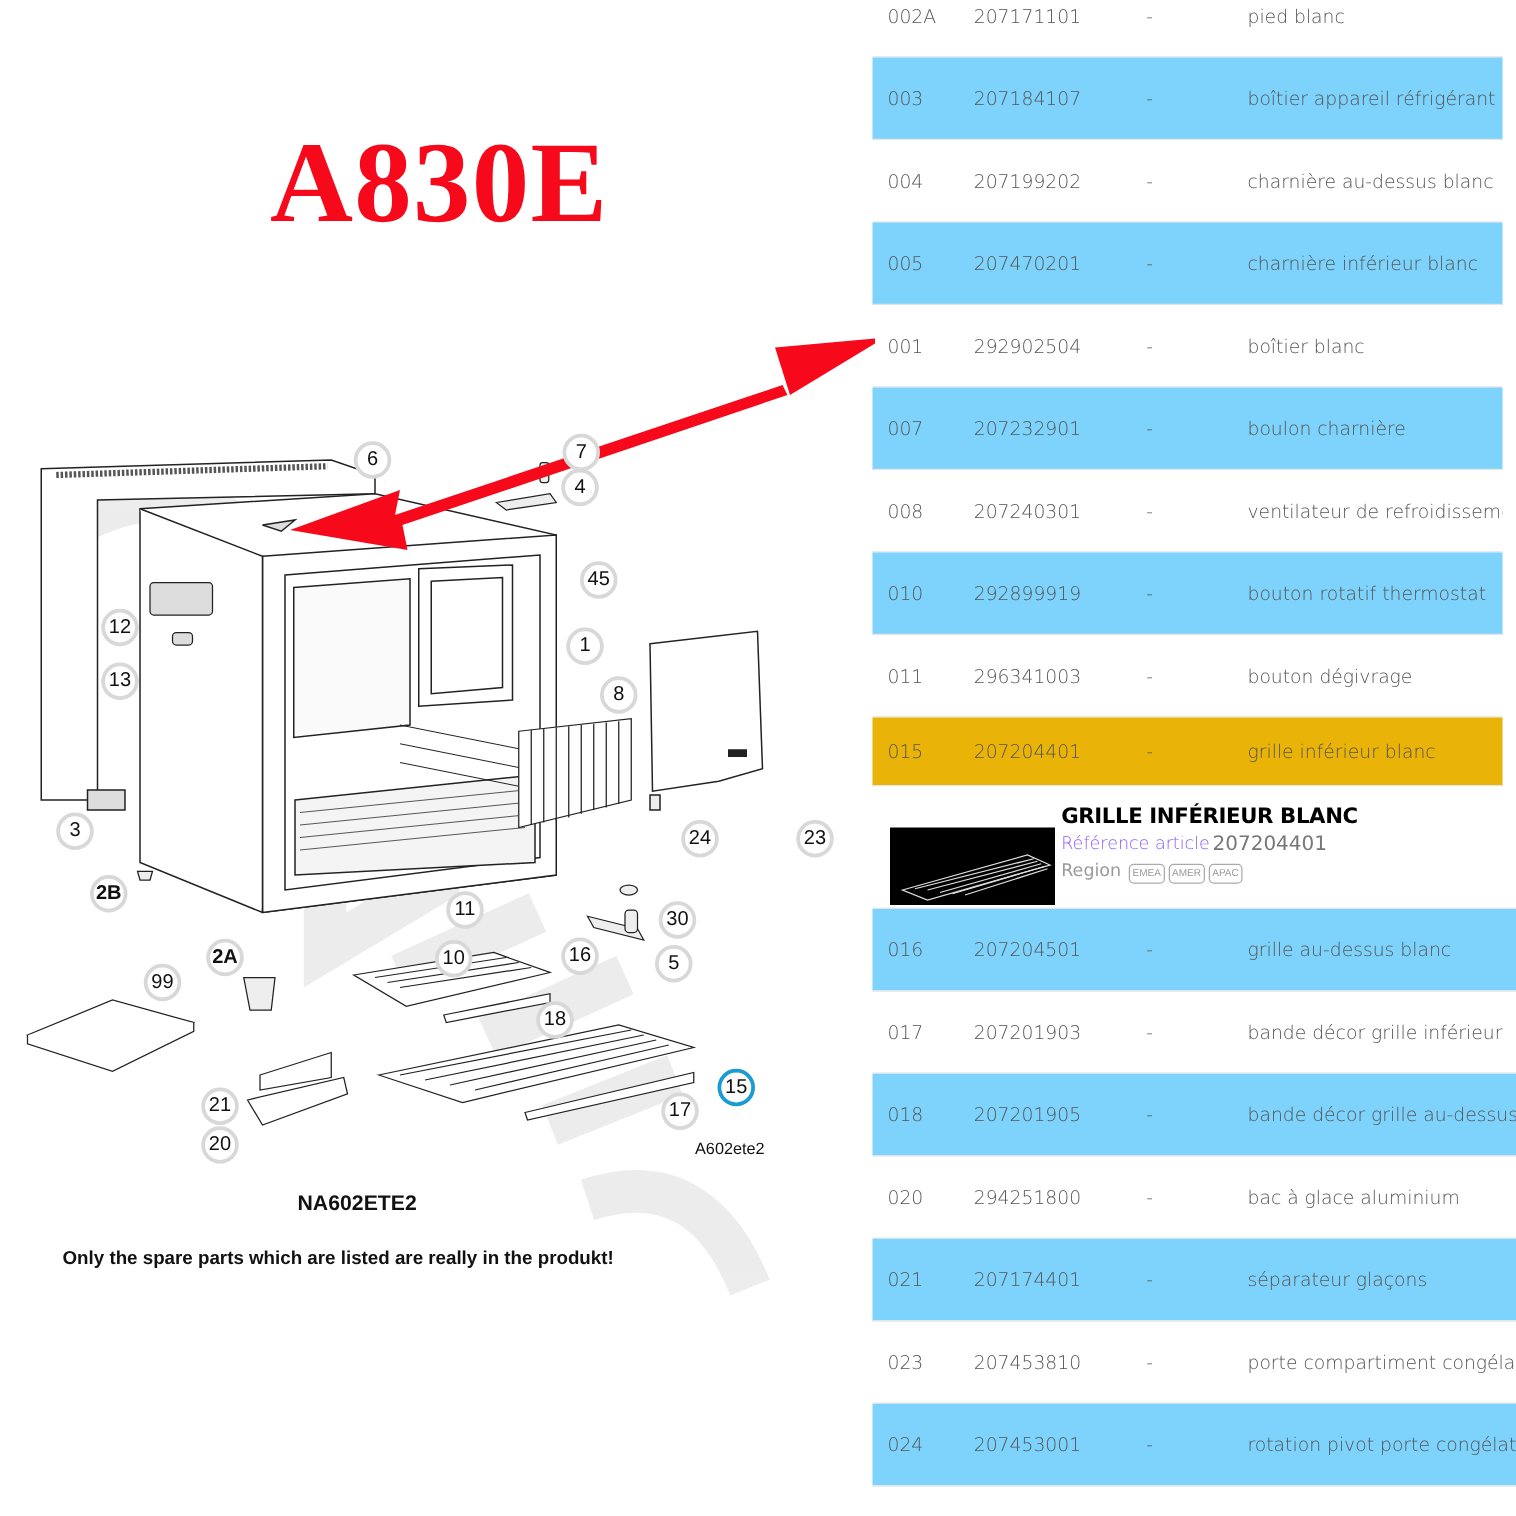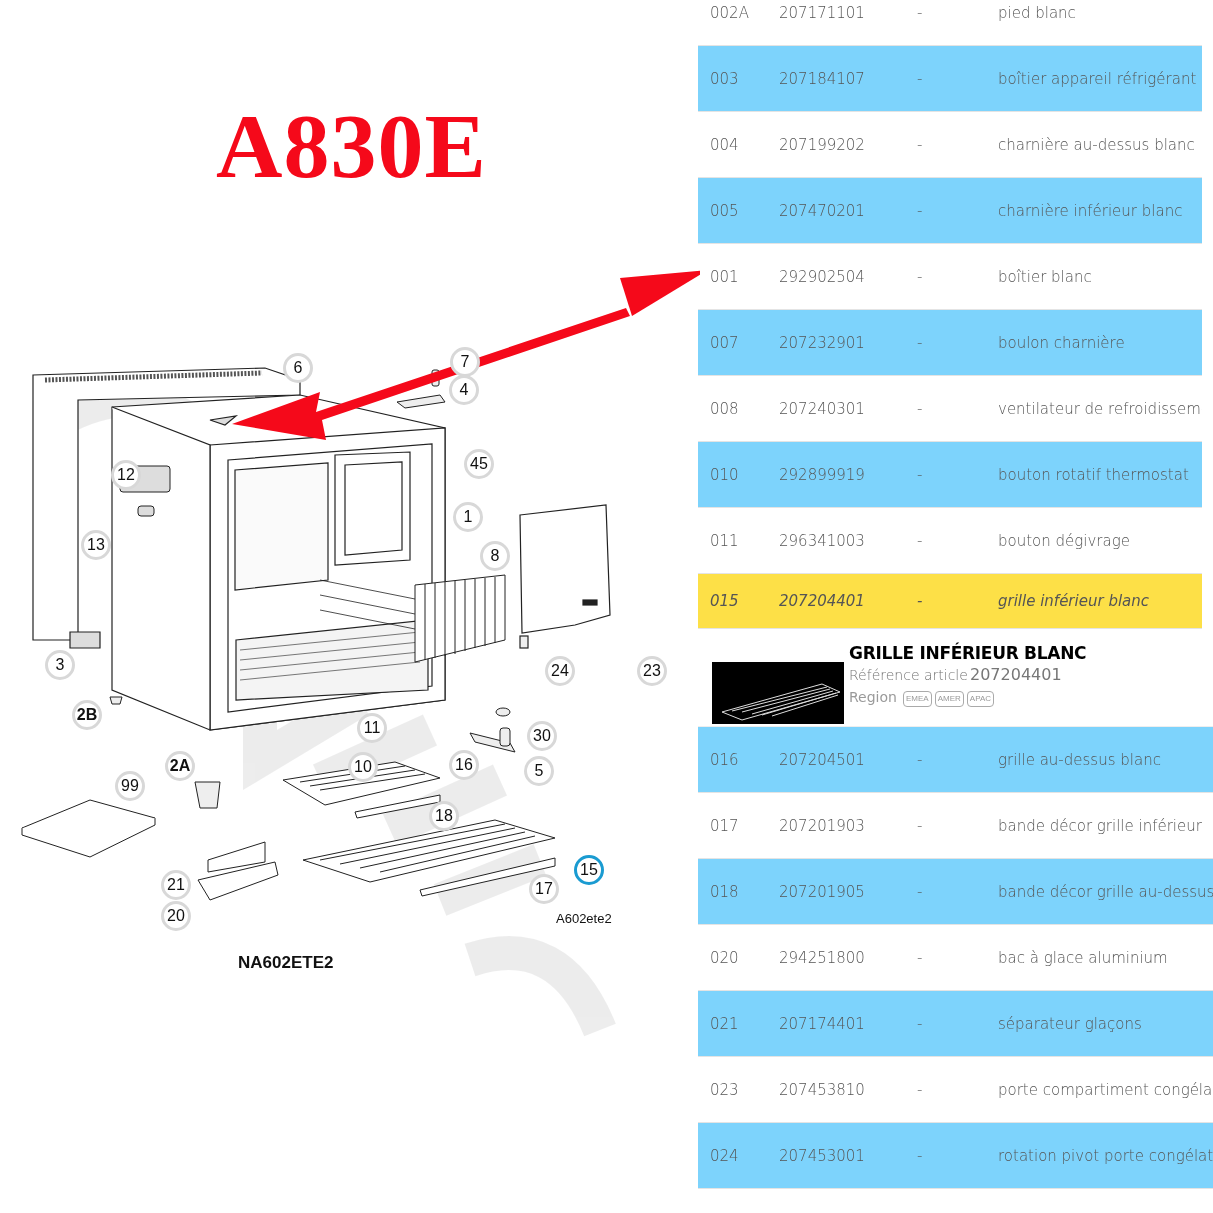--- a/index.html
+++ b/index.html
@@ -10,31 +10,31 @@
   .callout{position:absolute;width:30px;height:30px;border:3px solid #d8d8d8;border-radius:50%;background:#fff;font-size:16px;color:#111;display:flex;align-items:center;justify-content:center;box-sizing:border-box;font-family:"Liberation Sans",sans-serif;}
   .callout.bold{font-weight:bold;}
   .callout.selected{border-color:#1a9bd1;}
   .diagram-code{position:absolute;left:556px;top:911px;font-size:13px;color:#111;}
   .diagram-name{position:absolute;left:238px;top:953px;font-size:17px;font-weight:bold;color:#111;}
   .notice{position:absolute;left:50px;top:997px;font-size:15px;font-weight:bold;color:#111;line-height:19px;}
   
   .parts-table{position:absolute;left:698px;top:-20px;width:515px;}
   .row{position:relative;height:65px;border-bottom:1px solid #e4e4e4;font-size:15px;color:#555;font-family:"DejaVu Sans",sans-serif;font-weight:200;white-space:nowrap;overflow:hidden;width:504px;}
   .row.alt{background:#7dd3fc;}
-  .row.sel{background:#fde047;height:54px;font-style:italic;}
+  .row.sel{background:#eab308;height:54px;}
   .row.wide{width:515px;}
   .row span{position:absolute;top:50%;transform:translateY(-50%);}
   .c-pos{left:12px;}
   .c-ref{left:81px;}
   .c-dash{left:219px;}
   .c-desc{left:300px;}
   .detail{position:relative;height:97px;background:#fff;width:515px;border-bottom:1px solid #eee;}
   .detail-img{position:absolute;left:14px;top:33px;width:132px;height:62px;background:#000;overflow:hidden;}
   .detail-title{position:absolute;left:151px;top:14px;font-size:17px;font-weight:900;color:#000;font-family:"DejaVu Sans",sans-serif;letter-spacing:-0.3px;}
-  .detail-ref-label{position:absolute;left:151px;top:38px;font-size:14px;color:#737373;font-family:"DejaVu Sans",sans-serif;font-weight:200;}
+  .detail-ref-label{position:absolute;left:151px;top:38px;font-size:14px;color:#8b5cf6;font-family:"DejaVu Sans",sans-serif;font-weight:200;}
   .detail-ref-val{position:absolute;left:272px;top:36px;font-size:16px;color:#777;font-family:"DejaVu Sans",sans-serif;}
   .detail-region-label{position:absolute;left:151px;top:60px;font-size:14px;color:#9a9a9a;font-family:"DejaVu Sans",sans-serif;}
   .badges{position:absolute;left:205px;top:62px;display:flex;gap:3px;}
   .badge{font-size:8px;color:#999;border:1px solid #aaa;border-radius:4px;padding:2px 2px;line-height:10px;}
 </style>
 </head>
 <body>
 
 <div class="model-title">A830E</div>
 
@@ -127,21 +127,21 @@
     <polygon points="232,424 320,392 316,412 626,308 630,316 322,420 326,440"></polygon>
     <polygon points="708,270 620,278 632,316"></polygon>
   </g>
 </svg>
 
 <div id="callouts">
     <div class="callout" style="left: 283px; top: 353px;">6</div>
     <div class="callout" style="left: 450px; top: 347px;">7</div>
     <div class="callout" style="left: 449px; top: 375px;">4</div>
     <div class="callout" style="left: 464px; top: 449px;">45</div>
-    <div class="callout" style="left: 81px; top: 460px; margin-left: 30px;">12</div>
+    <div class="callout" style="left: 81px; top: 487px;">12</div>
     <div class="callout" style="left: 453px; top: 502px;">1</div>
     <div class="callout" style="left: 81px; top: 530px;">13</div>
     <div class="callout" style="left: 480px; top: 541px;">8</div>
     <div class="callout" style="left: 45px; top: 650px;">3</div>
     <div class="callout" style="left: 545px; top: 656px;">24</div>
     <div class="callout" style="left: 589px; top: 656px; margin-left: 48px;">23</div>
     <div class="callout bold" style="left: 72px; top: 700px;">2B</div>
     <div class="callout" style="left: 357px; top: 713px;">11</div>
     <div class="callout" style="left: 527px; top: 721px;">30</div>
     <div class="callout" style="left: 348px; top: 752px;">10</div>
@@ -152,20 +152,21 @@
     <div class="callout" style="left: 429px; top: 801px;">18</div>
     <div class="callout selected" style="left: 574px; top: 855px;">15</div>
     <div class="callout" style="left: 161px; top: 870px;">21</div>
     <div class="callout" style="left: 529px; top: 874px;">17</div>
     <div class="callout" style="left: 161px; top: 901px;">20</div>
   </div>
 
 <div class="diagram-code">A602ete2</div>
 <div class="diagram-name">NA602ETE2</div>
 <div class="notice">
+  <div>Only the spare parts which are listed are really in the produkt!</div>
 </div>
 
 <div class="parts-table">
   <div id="rows-before">
       <div class="row">
         <span class="c-pos">002A</span>
         <span class="c-ref">207171101</span>
         <span class="c-dash">-</span>
         <span class="c-desc">pied blanc</span>
       </div>

